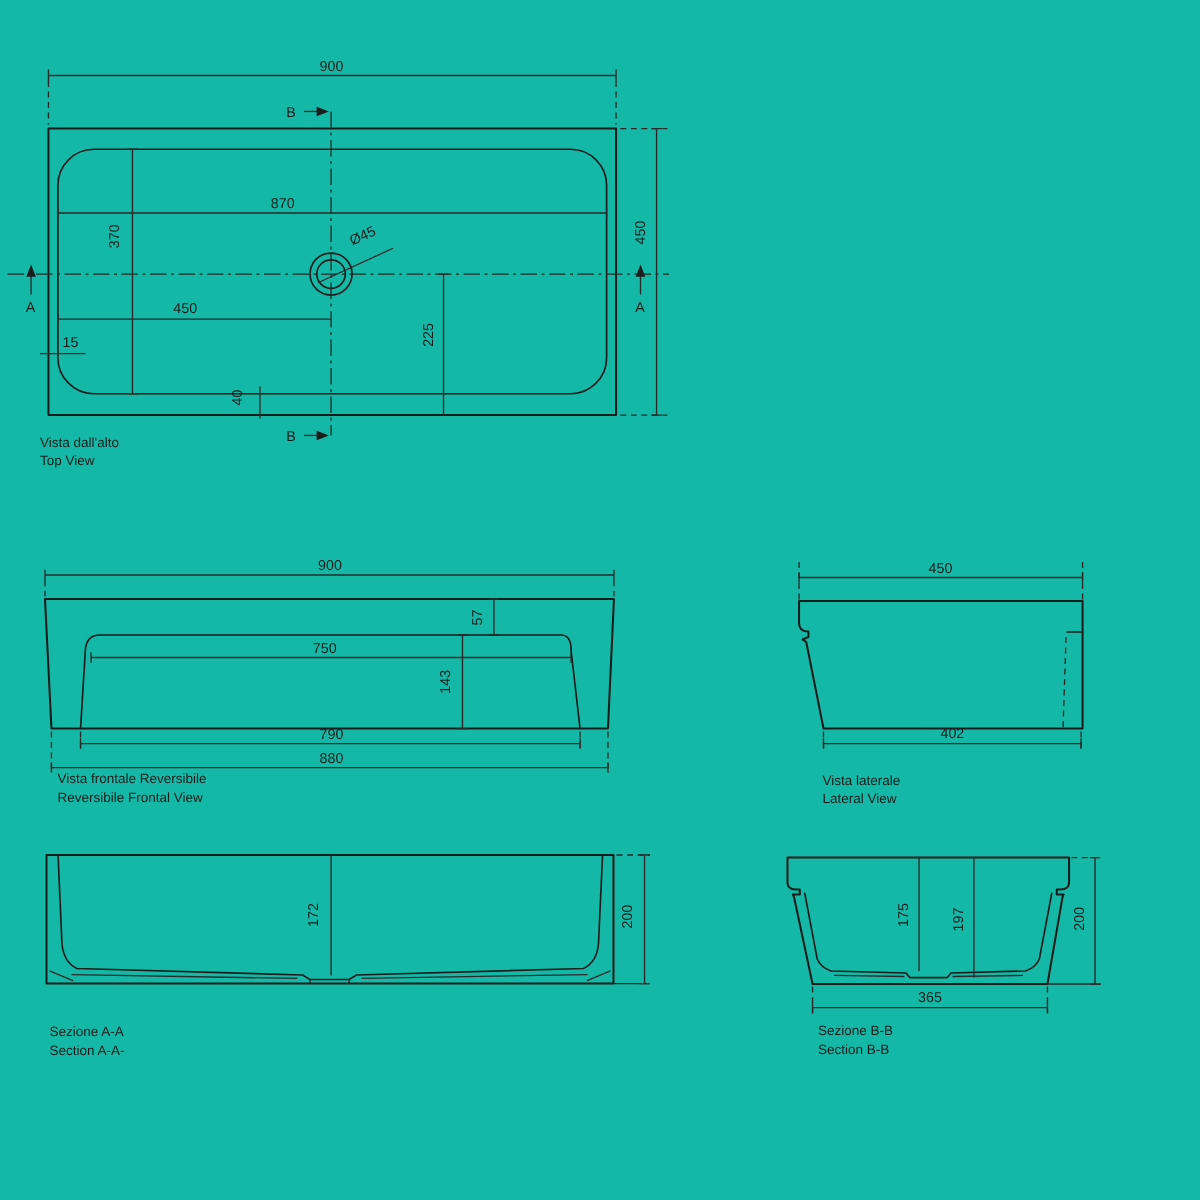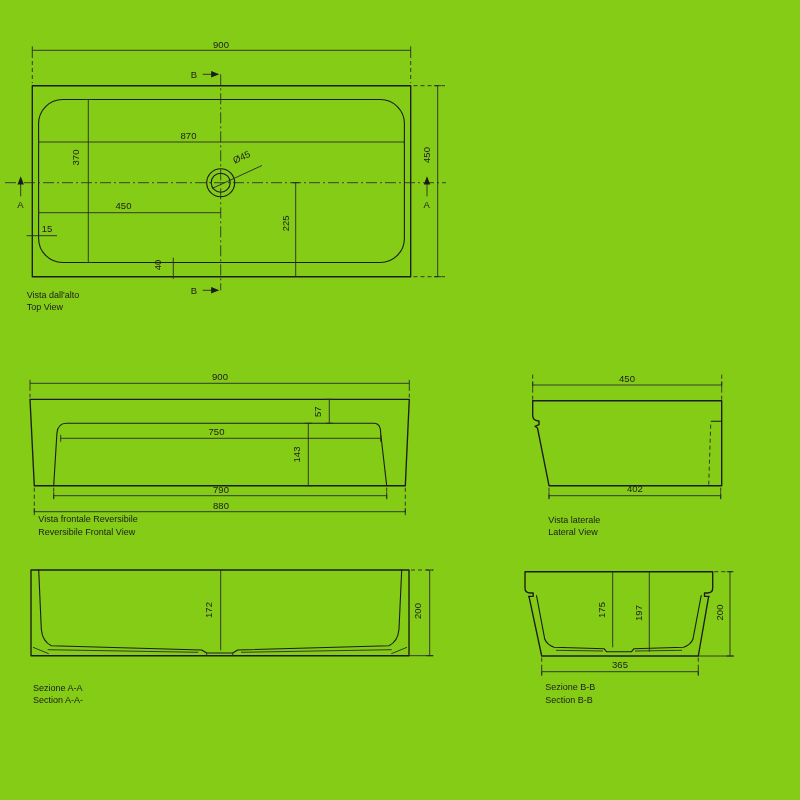--- a/index.html
+++ b/index.html
@@ -1,16 +1,16 @@
 <!DOCTYPE html>
 <html><head>
 <meta charset="utf-8">
 <style>
   html,body{margin:0;padding:0;background:#ffffff;}
-  .page{position:relative;width:800px;height:800px;background:#84cc16;overflow:hidden;}
+  .page{position:relative;width:800px;height:800px;background:#14b8a6;overflow:hidden;}
   svg{display:block;}
   svg text{font-family:"Liberation Sans","DejaVu Sans",sans-serif;fill:#1c1c1c;}
   .dim{font-size:9.5px;}
   .lbl{font-size:9px;}
   .outline{fill:none;stroke:#1c1c1c;stroke-width:1.35;stroke-linejoin:round;stroke-linecap:round;}
   .inner{fill:none;stroke:#1c1c1c;stroke-width:1.1;stroke-linejoin:round;stroke-linecap:round;}
   .thin{fill:none;stroke:#2a2a2a;stroke-width:0.9;}
   .dash{fill:none;stroke:#2a2a2a;stroke-width:0.9;stroke-dasharray:4 3;}
   .cline{fill:none;stroke:#2a2a2a;stroke-width:0.85;stroke-dasharray:11 3 2 3;}
   .arrowhead{fill:#1c1c1c;stroke:none;}

